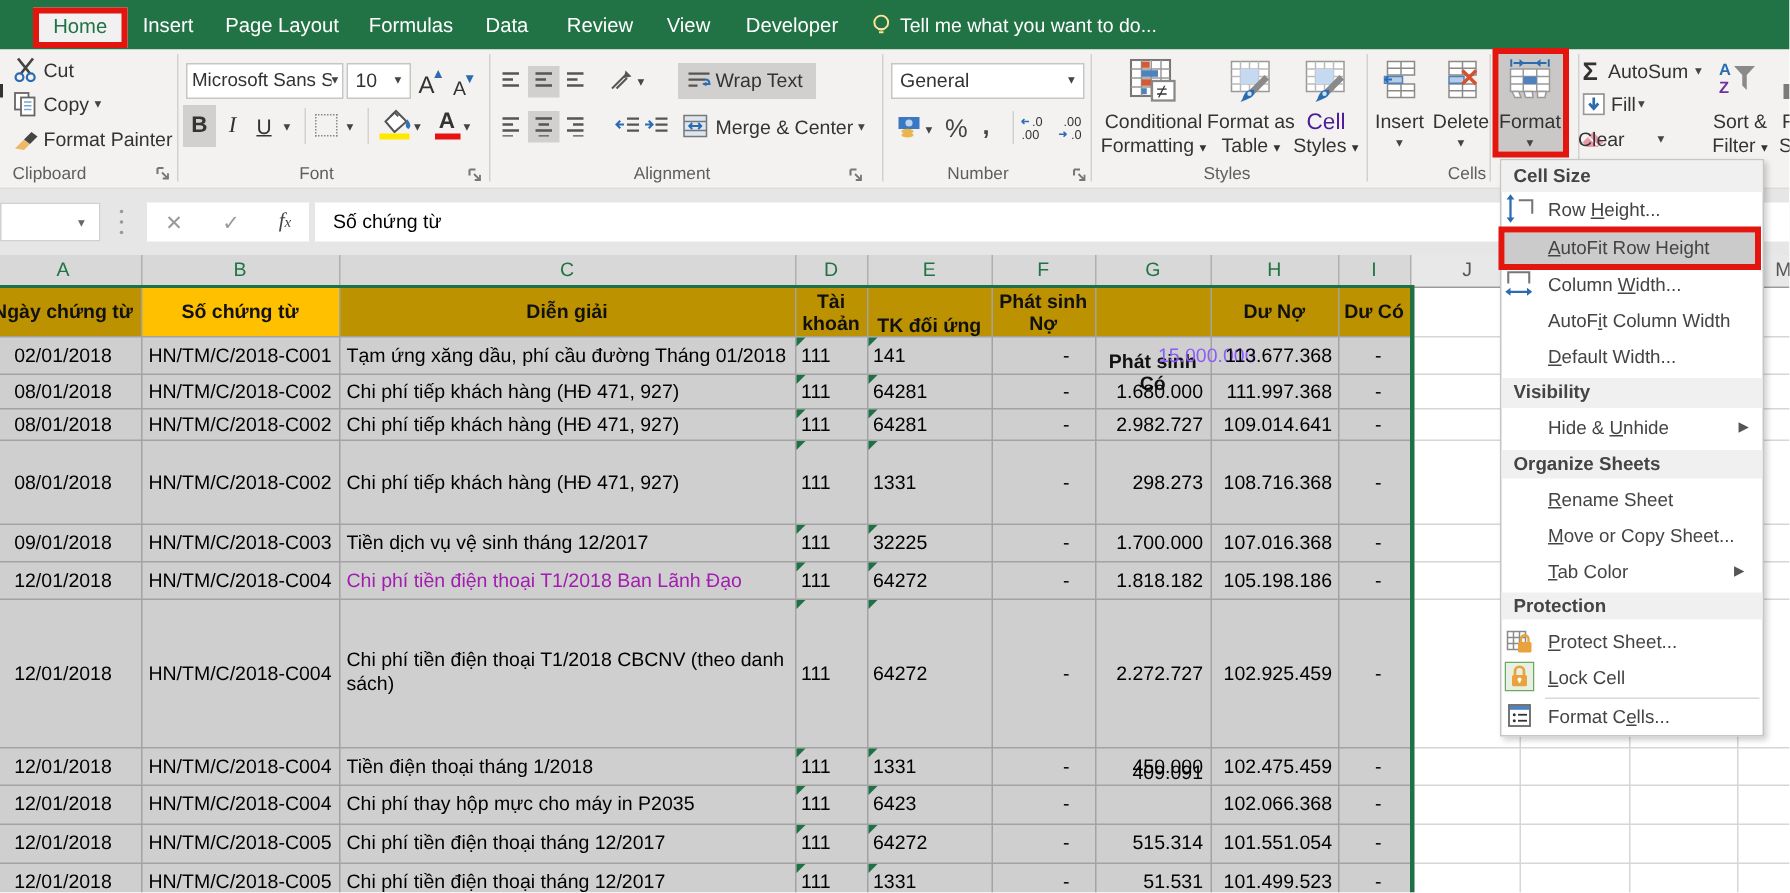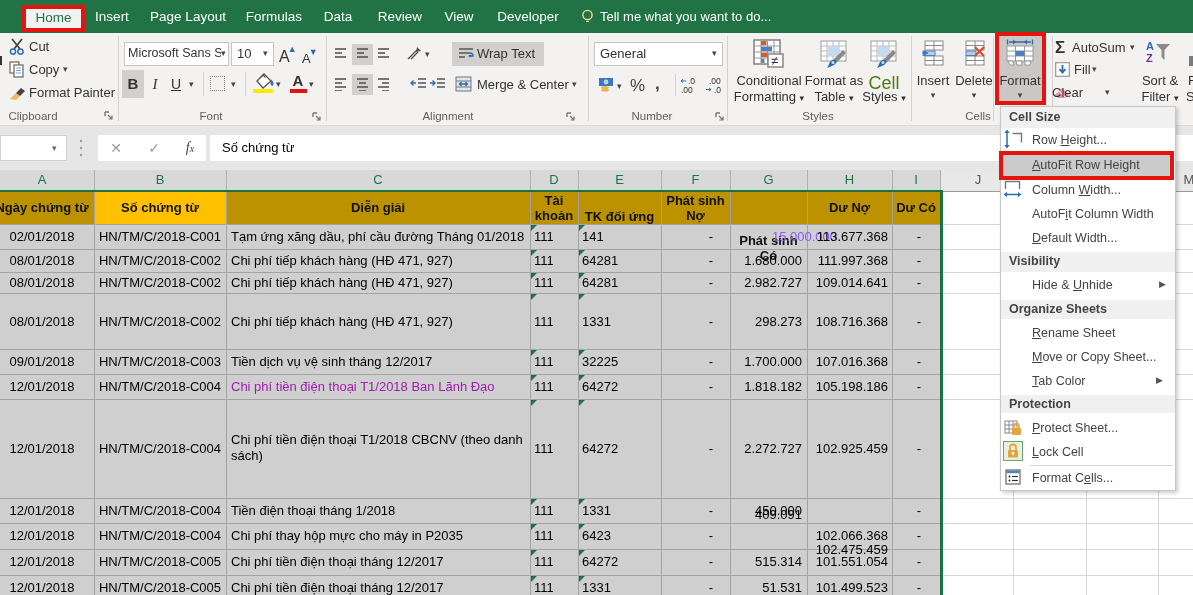--- a/index.html
+++ b/index.html
@@ -213,21 +213,21 @@
 <div class="ab ct" style="left:774px;top:73px;width:120px;font-size:13px;color:#333;">Format as</div>
 <div class="ab ct" style="left:774px;top:89px;width:120px;font-size:13px;color:#333;">Table <span style="font-size:9px;">▾</span></div>
 <svg class="ab" style="left:870px;top:40px" width="30" height="30" viewBox="0 0 30 30">
 <rect x="1" y="1" width="25" height="20" fill="#fff" stroke="#999" stroke-width="1"></rect>
 <path d="M1 6 h25 M1 11 h25 M1 16 h25 M7 1 v20 M13 1 v20 M19 1 v20" stroke="#bbb" stroke-width="1"></path>
 <rect x="7" y="6" width="12" height="10" fill="#c5d9f1"></rect>
 <path d="M13 20 L23 10 L26 13 L16 23 Z" fill="#8a8a8a"></path>
 <path d="M9 24 q2 -5 7 -4 q1 3 -2 5 q-3 1.5 -7 3 q1.5 -2 2 -4" fill="#2b6cb0"></path>
 <circle cx="13" cy="22.5" r="1.5" fill="#cfe0f1"></circle>
   </svg>
-<div class="ab ct" style="left:824px;top:73px;width:120px;font-size:18px;color:#4d7c0f;">Cell</div>
+<div class="ab ct" style="left:824px;top:73px;width:120px;font-size:15px;color:#4c1d95;">Cell</div>
 <div class="ab ct" style="left:824px;top:89px;width:120px;font-size:13px;color:#333;">Styles <span style="font-size:9px;">▾</span></div>
 <svg class="ab" style="left:922px;top:40px" width="22" height="26" viewBox="0 0 22 26">
     <g stroke="#8a8a8a" stroke-width="1" fill="#fff">
       <rect x="3" y="1" width="18" height="9"></rect>
       <rect x="3" y="16" width="18" height="9"></rect>
       <path d="M12 1 v9 M3 5.5 h18 M12 16 v9 M3 20.5 h18"></path>
     </g>
     <rect x="1" y="11" width="12" height="4.5" fill="#b8cce4" stroke="#4f81bd" stroke-width="1"></rect>
     <path d="M6 13 l-4.5 0 M3.5 11 L1.5 13 l2 2" stroke="#2b6cb0" stroke-width="1.3" fill="none"></path>
   </svg>
@@ -453,21 +453,21 @@
 <div class="ab" style="left:892px;top:399.4px;width:48px;height:98.20000000000005px;font-size:13px;color:#000;display:flex;align-items:center;justify-content:flex-end;padding-right:19px;white-space:nowrap;box-sizing:border-box;">-</div>
 <div class="ab" style="left:531px;top:400.4px;width:0;height:0;border-top:6px solid #1e7145;border-right:6px solid transparent;"></div>
 <div class="ab" style="left:579px;top:400.4px;width:0;height:0;border-top:6px solid #1e7145;border-right:6px solid transparent;"></div>
 <div class="ab" style="left:-10px;top:497.6px;width:104px;height:25.199999999999932px;font-size:13px;color:#000;display:flex;align-items:center;justify-content:center;white-space:nowrap;box-sizing:border-box;">12/01/2018</div>
 <div class="ab" style="left:94px;top:497.6px;width:132px;height:25.199999999999932px;font-size:13px;color:#000;display:flex;align-items:center;justify-content:center;white-space:nowrap;box-sizing:border-box;">HN/TM/C/2018-C004</div>
 <div class="ab" style="left:226px;top:497.6px;width:304px;height:25.199999999999932px;font-size:13px;color:#000;display:flex;align-items:center;justify-content:flex-start;padding-left:5px;white-space:nowrap;box-sizing:border-box;">Tiền điện thoại tháng 1/2018</div>
 <div class="ab" style="left:530px;top:497.6px;width:48px;height:25.199999999999932px;font-size:13px;color:#000;display:flex;align-items:center;justify-content:flex-start;padding-left:4px;white-space:nowrap;box-sizing:border-box;">111</div>
 <div class="ab" style="left:578px;top:497.6px;width:83px;height:25.199999999999932px;font-size:13px;color:#000;display:flex;align-items:center;justify-content:flex-start;padding-left:4px;white-space:nowrap;box-sizing:border-box;">1331</div>
 <div class="ab" style="left:661px;top:497.6px;width:69px;height:25.199999999999932px;font-size:13px;color:#000;display:flex;align-items:center;justify-content:flex-end;padding-right:17px;white-space:nowrap;box-sizing:border-box;">-</div>
 <div class="ab" style="left:730px;top:497.6px;width:77px;height:25.199999999999932px;font-size:13px;color:#000;display:flex;align-items:center;justify-content:flex-end;padding-right:5px;white-space:nowrap;box-sizing:border-box;">450.000</div>
-<div class="ab" style="left:807px;top:497.6px;width:85px;height:25.199999999999932px;font-size:13px;color:#000;display:flex;align-items:center;justify-content:flex-end;padding-right:4px;white-space:nowrap;box-sizing:border-box;margin-top:39px;">102.475.459</div>
+<div class="ab" style="left:807px;top:497.6px;width:85px;height:25.199999999999932px;font-size:13px;color:#000;display:flex;align-items:center;justify-content:flex-end;padding-right:4px;white-space:nowrap;box-sizing:border-box;">102.475.459</div>
 <div class="ab" style="left:892px;top:497.6px;width:48px;height:25.199999999999932px;font-size:13px;color:#000;display:flex;align-items:center;justify-content:flex-end;padding-right:19px;white-space:nowrap;box-sizing:border-box;">-</div>
 <div class="ab" style="left:531px;top:498.6px;width:0;height:0;border-top:6px solid #1e7145;border-right:6px solid transparent;"></div>
 <div class="ab" style="left:579px;top:498.6px;width:0;height:0;border-top:6px solid #1e7145;border-right:6px solid transparent;"></div>
 <div class="ab" style="left:-10px;top:522.8px;width:104px;height:26.100000000000023px;font-size:13px;color:#000;display:flex;align-items:center;justify-content:center;white-space:nowrap;box-sizing:border-box;">12/01/2018</div>
 <div class="ab" style="left:94px;top:522.8px;width:132px;height:26.100000000000023px;font-size:13px;color:#000;display:flex;align-items:center;justify-content:center;white-space:nowrap;box-sizing:border-box;">HN/TM/C/2018-C004</div>
 <div class="ab" style="left:226px;top:522.8px;width:304px;height:26.100000000000023px;font-size:13px;color:#000;display:flex;align-items:center;justify-content:flex-start;padding-left:5px;white-space:nowrap;box-sizing:border-box;">Chi phí thay hộp mực cho máy in P2035</div>
 <div class="ab" style="left:530px;top:522.8px;width:48px;height:26.100000000000023px;font-size:13px;color:#000;display:flex;align-items:center;justify-content:flex-start;padding-left:4px;white-space:nowrap;box-sizing:border-box;">111</div>
 <div class="ab" style="left:578px;top:522.8px;width:83px;height:26.100000000000023px;font-size:13px;color:#000;display:flex;align-items:center;justify-content:flex-start;padding-left:4px;white-space:nowrap;box-sizing:border-box;">6423</div>
 <div class="ab" style="left:661px;top:522.8px;width:69px;height:26.100000000000023px;font-size:13px;color:#000;display:flex;align-items:center;justify-content:flex-end;padding-right:17px;white-space:nowrap;box-sizing:border-box;">-</div>
 <div class="ab" style="left:730px;top:501px;width:77px;height:26.100000000000023px;font-size:13px;color:#000;display:flex;align-items:center;justify-content:flex-end;padding-right:5px;white-space:nowrap;box-sizing:border-box;">409.091</div>

